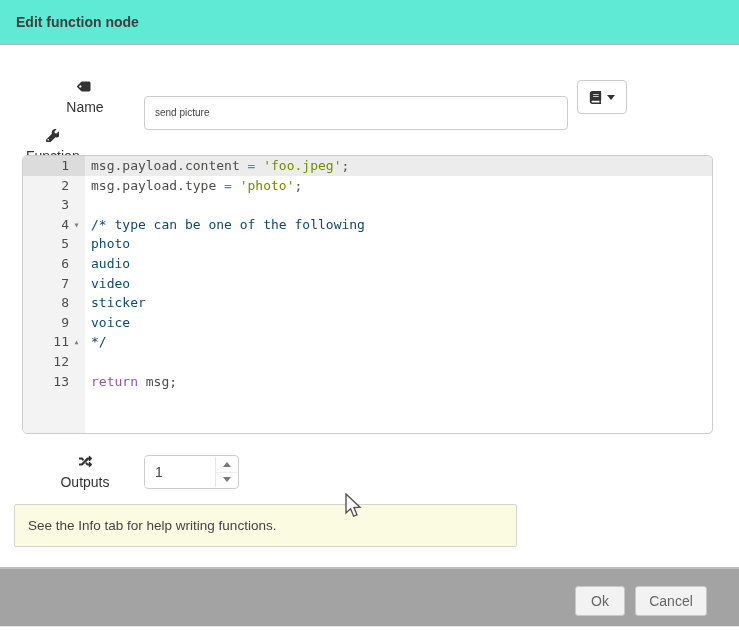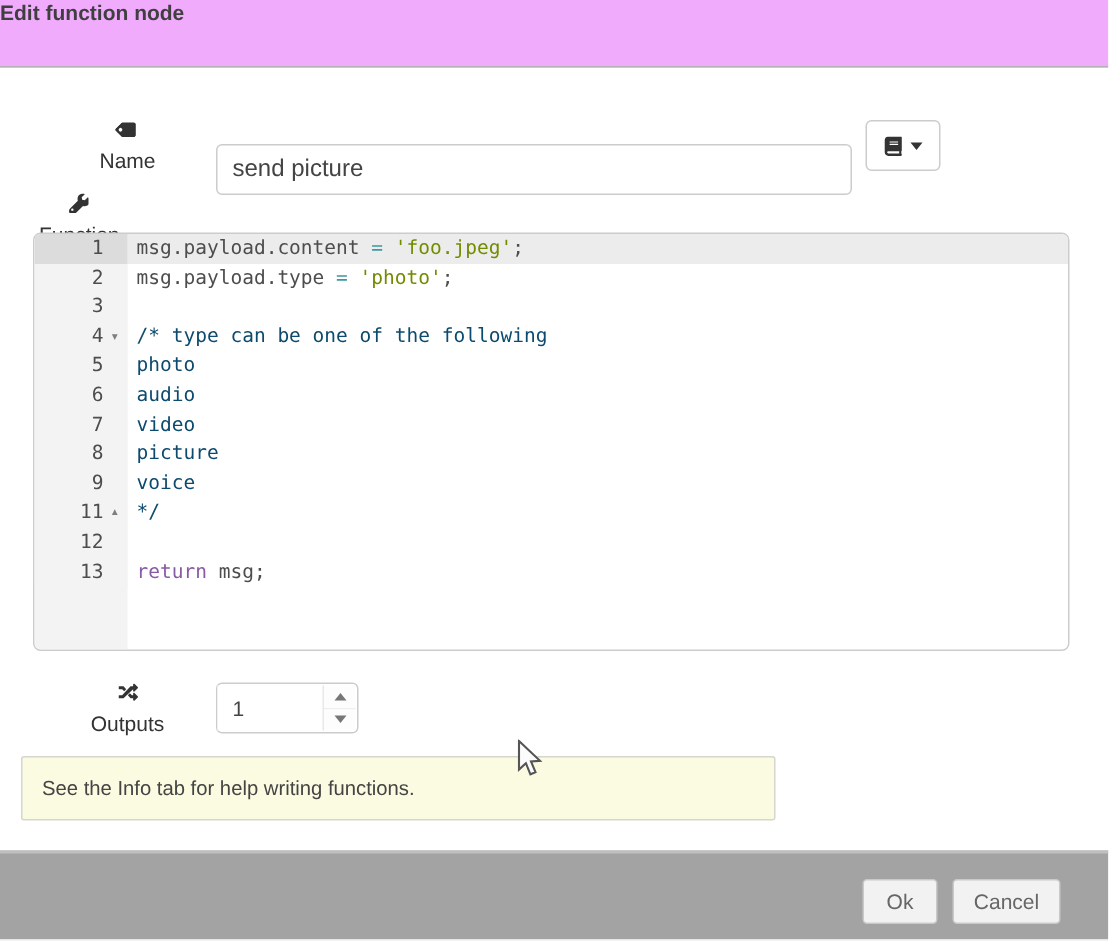--- a/index.html
+++ b/index.html
@@ -4,36 +4,36 @@
 <style>
   * { margin:0; padding:0; box-sizing:border-box; }
   html,body { background:#fff; }
   body { font-family:"Liberation Sans","DejaVu Sans",sans-serif; }
   .dialog {
     position:relative; width:739px; height:630px; background:#fff; overflow:hidden;
   }
   
   .dlg-header {
     position:absolute; left:0; top:0; width:739px; height:45px;
-    background:#f0abfc; border-bottom:1px solid #b3b3b3;
-    display:flex; 
+    background:#5eead4; border-bottom:1px solid #b3b3b3;
+    display:flex; align-items:center; padding-left:16px;
   }
   .dlg-title { font-size:14px; font-weight:bold; color:#3f3f3f; }
 
   
   .form-row { position:absolute; display:flex; align-items:center; }
   .row-label { display:flex; align-items:center; gap:6px; font-size:14px; color:#333;flex-direction:column; }
   .icon { display:inline-flex; width:14px; height:14px; align-items:center; justify-content:center; }
   .icon svg { width:13px; height:13px; fill:#333; }
 
   .name-row { left:26px; top:80px; height:34px; }
   .name-row .row-label { width:118px; }
   .name-input {
     width:424px; height:34px; border:1px solid #ccc; border-radius:4px;
-    font-size:16px; color:#444; padding:0 10px; outline:none;
+    font-size:10px; color:#444; padding:0 10px; outline:none;
     font-family:"Liberation Sans","DejaVu Sans",sans-serif; background:#fff;margin-top:31px;
   }
   .lib-button {
     margin-left:9px; width:50px; height:34px; background:#fff;
     border:1px solid #ccc; border-radius:4px; display:flex; align-items:center;
     justify-content:center; gap:5px; cursor:pointer;
   }
   .lib-button svg { width:13px; height:13px; fill:#333; }
   .caret-down {
     width:0; height:0; border-left:4px solid transparent; border-right:4px solid transparent;
@@ -175,21 +175,21 @@
         <div class="code-row">
           <div class="gutter-cell"><span>6</span></div>
           <div class="code-cell"><span class="tok-com">audio</span></div>
         </div>
         <div class="code-row">
           <div class="gutter-cell"><span>7</span></div>
           <div class="code-cell"><span class="tok-com">video</span></div>
         </div>
         <div class="code-row">
           <div class="gutter-cell"><span>8</span></div>
-          <div class="code-cell"><span class="tok-com">picture</span></div>
+          <div class="code-cell"><span class="tok-com">sticker</span></div>
         </div>
         <div class="code-row">
           <div class="gutter-cell"><span>9</span></div>
           <div class="code-cell"><span class="tok-com">voice</span></div>
         </div>
         <div class="code-row">
           <div class="gutter-cell"><span>11</span><span class="fold">▴</span></div>
           <div class="code-cell"><span class="tok-com">*/</span></div>
         </div>
         <div class="code-row">

